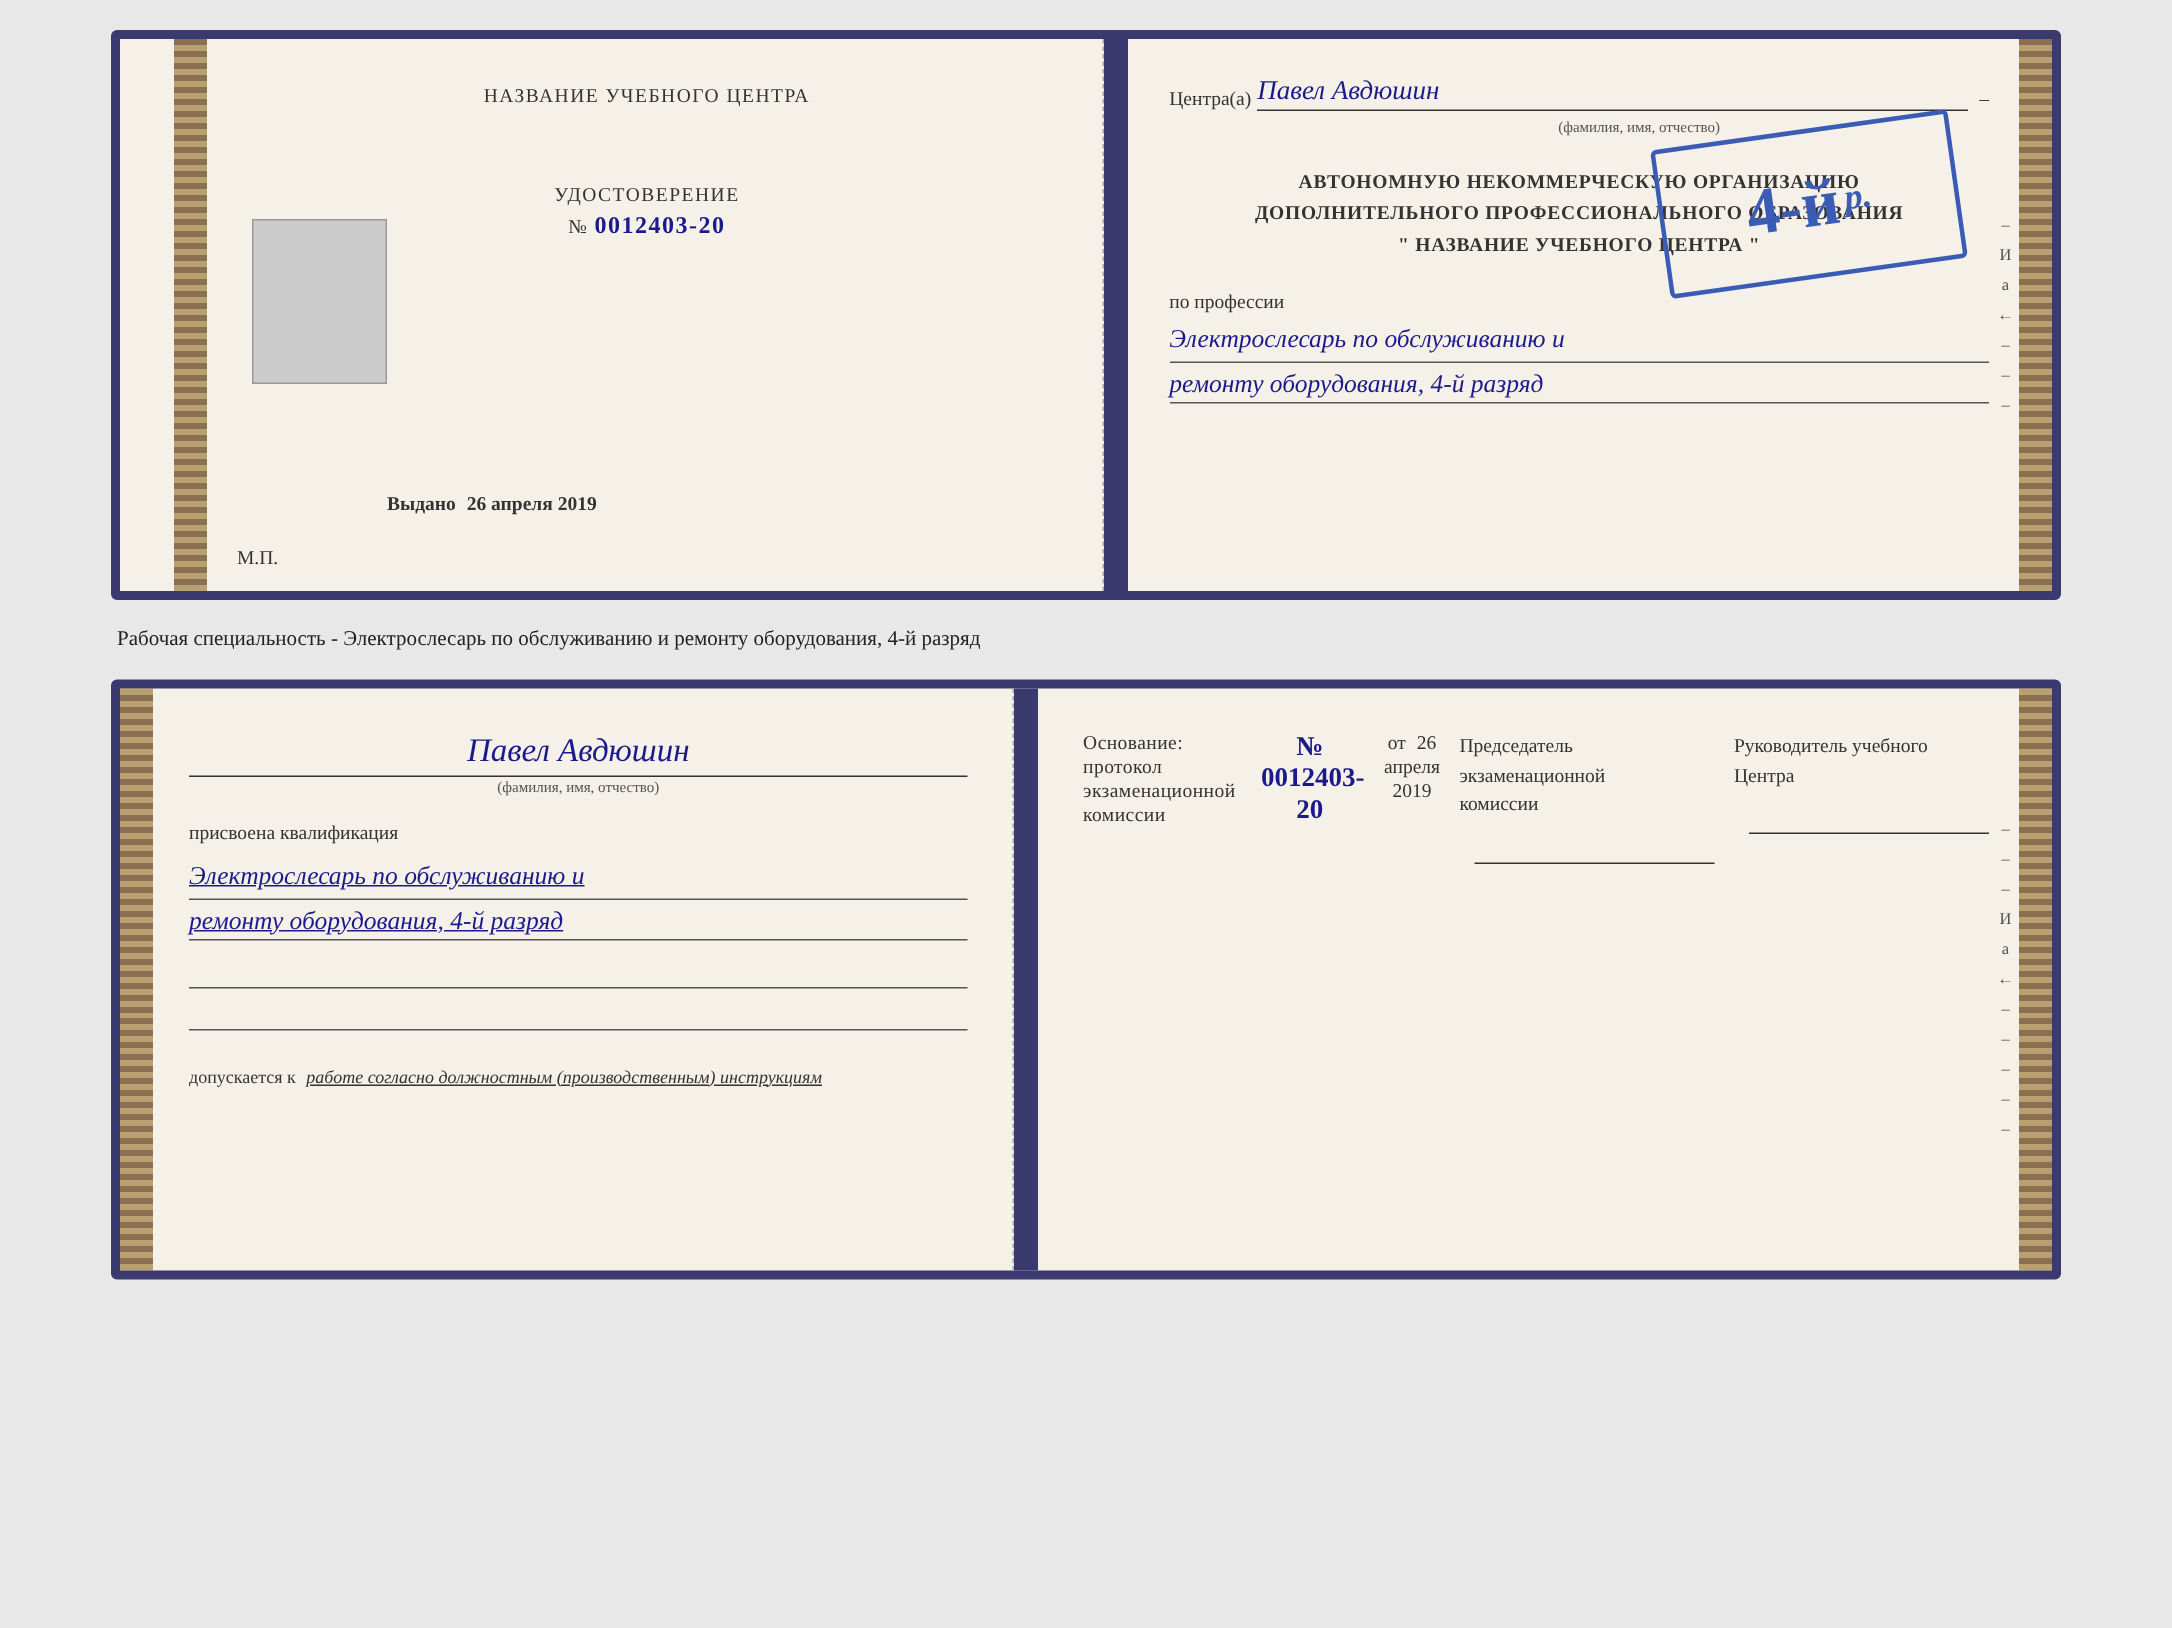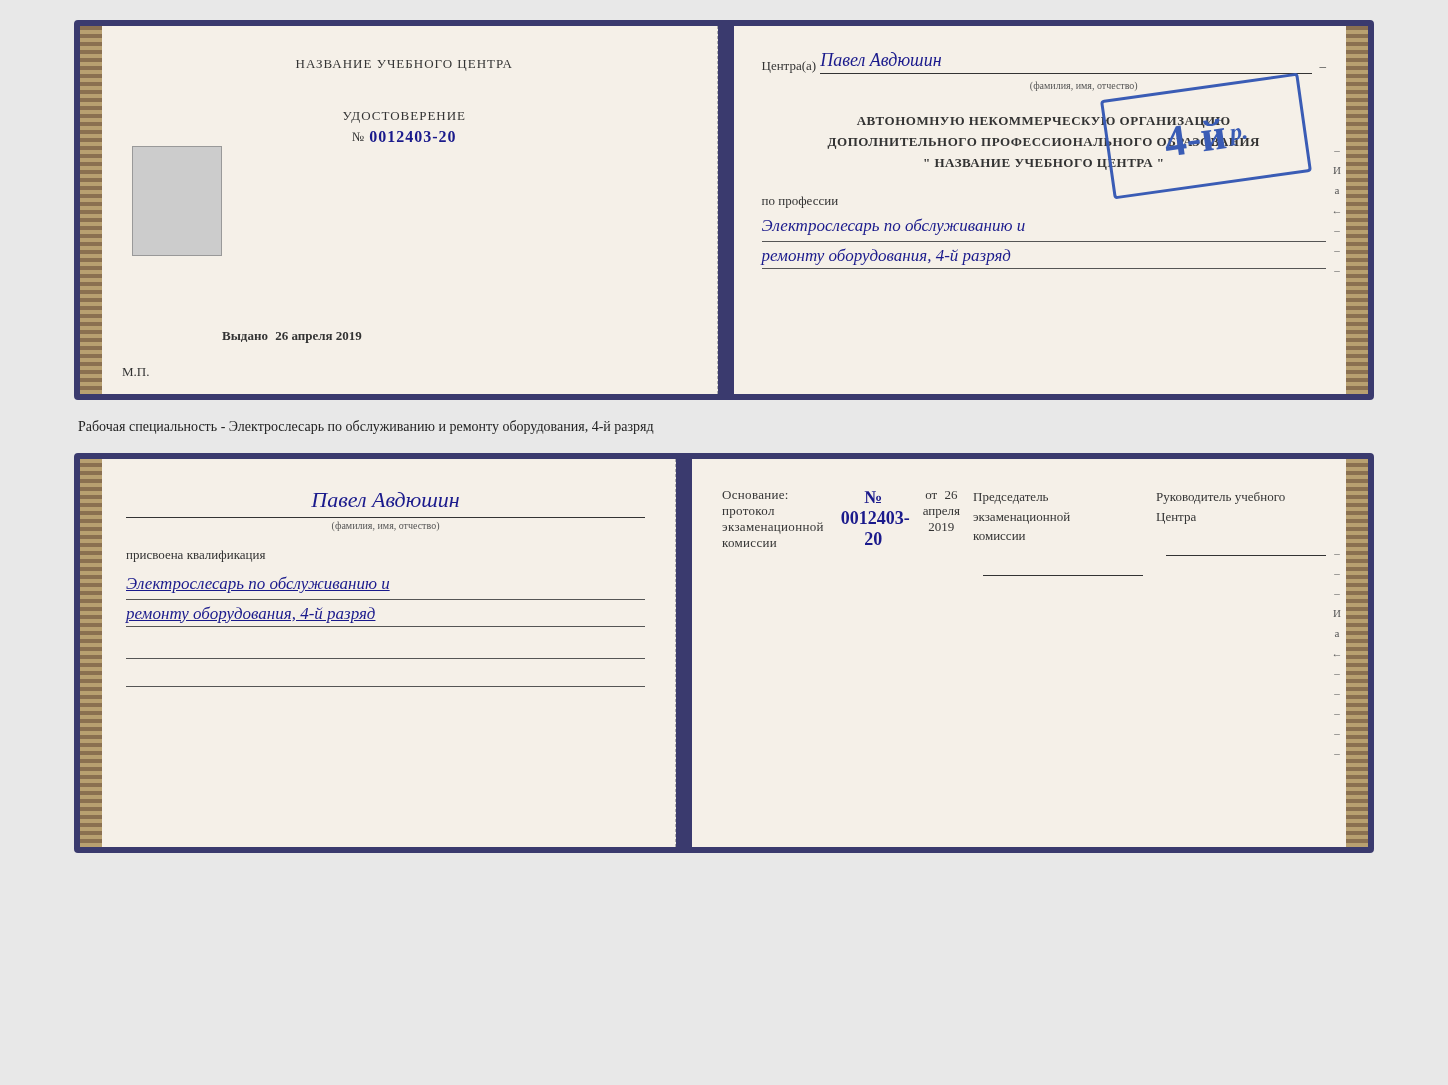--- a/index.html
+++ b/index.html
@@ -18,20 +18,21 @@
     
     .document-spread {
       width: 100%;
       max-width: 1300px;
       background: #f5f0e8;
       border: 6px solid #3a3a6e;
       border-radius: 4px;
       display: flex;
       position: relative;
       min-height: 380px;
+      padding-left: 36px;
     }
 
     
     .spine {
       width: 16px;
       background: #3a3a6e;
       flex-shrink: 0;
       position: relative;
     }
 
@@ -88,21 +89,21 @@
       height: 110px;
       background: #ccc;
       border: 1px solid #999;
       position: absolute;
       left: 30px;
       top: 120px;
     }
 
     .cert-number-block {
       text-align: center;
-      margin-top: 16px;
+      margin-top: 30px;
       margin-bottom: 40px;
     }
 
     .cert-label {
       font-size: 13px;
       letter-spacing: 1px;
       color: #333;
     }
 
     .cert-number {
@@ -507,20 +508,24 @@
     <div class="assigned-label">присвоена квалификация</div>
 
     <div class="qualification-text">Электрослесарь по обслуживанию и</div>
     <div class="qualification-line2">ремонту оборудования, 4-й разряд</div>
 
     <div class="blank-lines">
       <div class="blank-line"></div>
       <div class="blank-line"></div>
     </div>
 
+    <div class="dopusk-text">
+      <span>допускается к</span>
+      <span class="dopusk-italic" style="margin-left:4px;">работе согласно должностным (производственным) инструкциям</span>
+    </div>
   </div>
 
   <div class="spine"></div>
 
   <div class="page-right-bottom">
     <div class="osnov-label">Основание: протокол экзаменационной комиссии</div>
 
     <div class="protocol-number">
       <span>№</span>
       <span style="margin-left:4px;">0012403-20</span>

